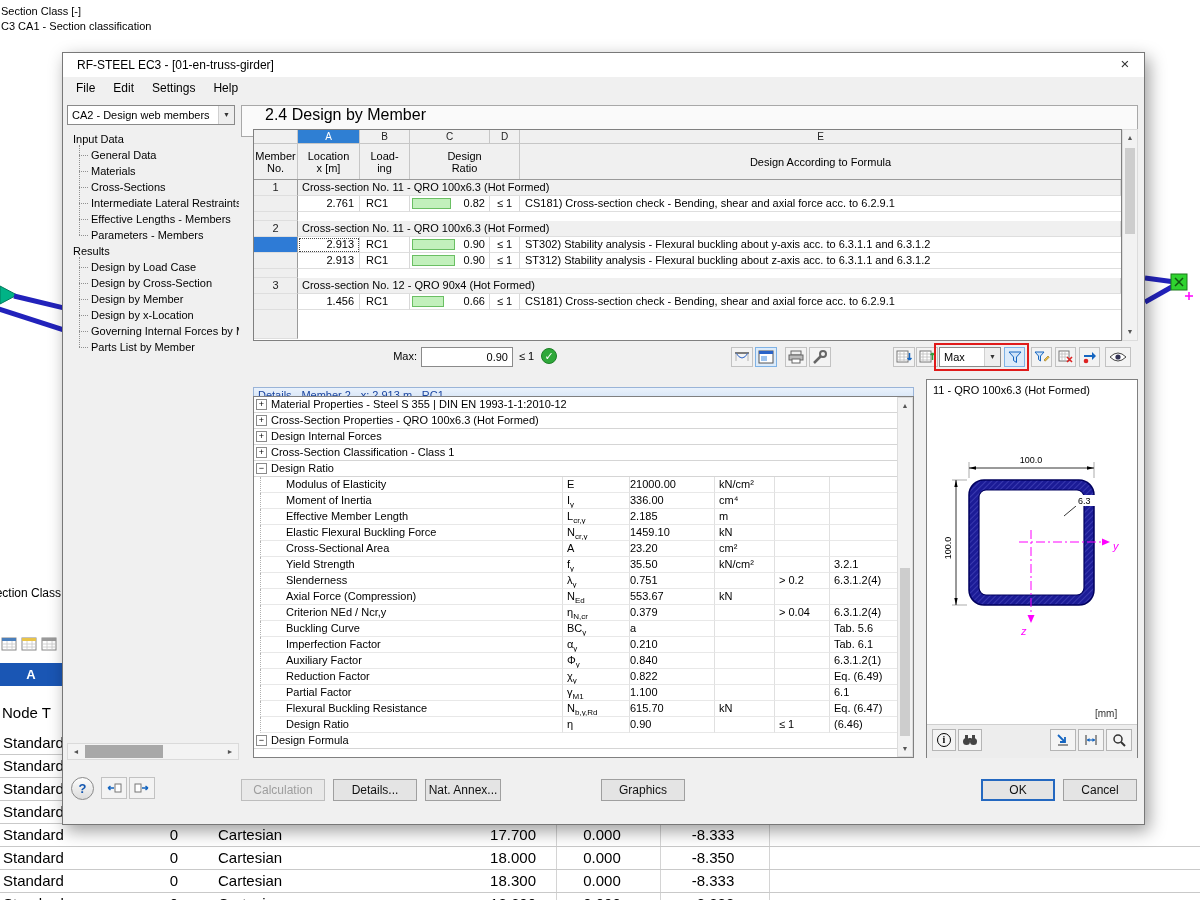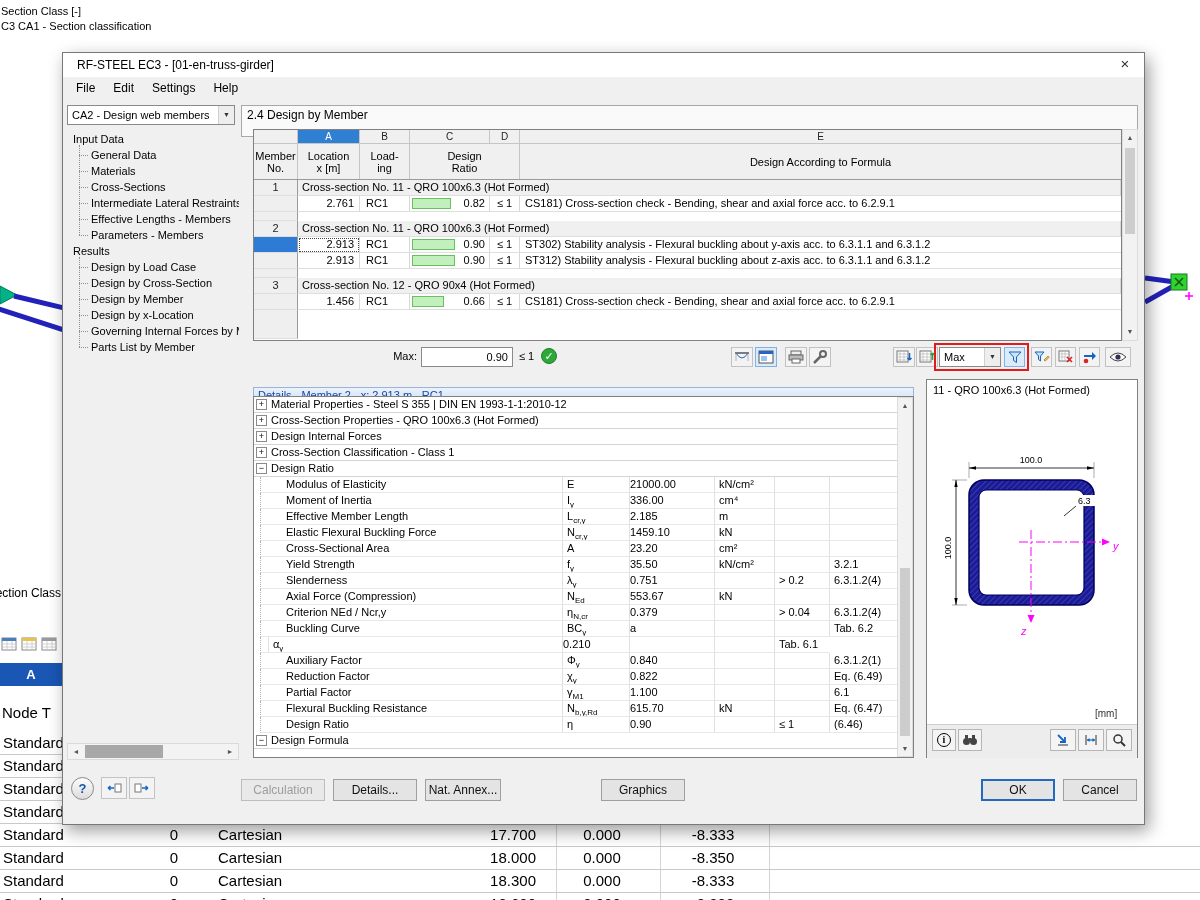--- a/index.html
+++ b/index.html
@@ -35,21 +35,21 @@
   .titletext{font-size:12px;line-height:24px;padding-left:14px;white-space:nowrap}
   .closebtn{position:absolute;right:4px;top:0;width:30px;height:23px;text-align:center;line-height:22px;font-size:15px;color:#333;cursor:default}
   .menubar{position:absolute;left:0;top:24px;width:100%;height:22px;background:#f0f0f0;display:flex;padding-left:4px}
   .menu-item{font-size:12px;line-height:22px;padding:0 9px}
 
   .combo{position:absolute;background:#fff;border:1px solid #8a8a8a;display:flex}
   .combo-text{flex:1;font-size:11px;line-height:18px;padding-left:4px;overflow:hidden;white-space:nowrap}
   .combo-btn{width:16px;font-size:7px;line-height:18px;text-align:center;color:#333;background:#eee;border-left:1px solid #d0d0d0}
 
   .pagetitle{position:absolute;left:178px;top:52px;width:897px;height:32px;background:#fafafa;
-    border:1px solid #a8a8a8;font-size:12px;line-height:18px;padding-left:5px}
+    border:1px solid #a8a8a8;font-size:16px;line-height:18px;padding-left:23px}
 
   
   .tree{position:absolute;left:4px;top:78px;width:172px;height:230px;overflow:hidden}
   .titem{height:16px;line-height:16px;font-size:11px;white-space:nowrap;overflow:hidden}
   .lv-0{padding-left:6px}
   .lv-1{padding-left:24px;position:relative}
   .lv-1::before{content:"";position:absolute;left:12px;top:8px;width:9px;border-top:1px dotted #909090}
   .vline{position:absolute;left:12px;width:0;border-left:1px dotted #909090}
 
   .hscroll{position:absolute;left:4px;top:690px;width:172px;height:17px;background:#f3f3f3;border:1px solid #dadada}
@@ -633,24 +633,25 @@
         <span class="d-crit">&gt; 0.04</span>
         <span class="d-ref">6.3.1.2(4)</span>
       </div>
         <div class="drow t-d">
         <span class="d-exp"></span>
         <span class="d-lab">Buckling Curve</span>
         <span class="d-sym"><i>BC</i><sub>y</sub></span>
         <span class="d-val">a</span>
         <span class="d-unit"></span>
         <span class="d-crit"></span>
-        <span class="d-ref">Tab. 6.2</span>
-      </div>
-        <div class="drow t-d">
-        <span class="d-exp"></span>
+        <span class="d-ref">Tab. 5.6</span>
+      </div>
+        <div class="drow t-d">
+        <span class="d-exp"></span>
+        <span class="d-lab">Imperfection Factor</span>
         <span class="d-sym"><i>α</i><sub>y</sub></span>
         <span class="d-val">0.210</span>
         <span class="d-unit"></span>
         <span class="d-crit"></span>
         <span class="d-ref">Tab. 6.1</span>
       </div>
         <div class="drow t-d">
         <span class="d-exp"></span>
         <span class="d-lab">Auxiliary Factor</span>
         <span class="d-sym"><i>Φ</i><sub>y</sub></span>

